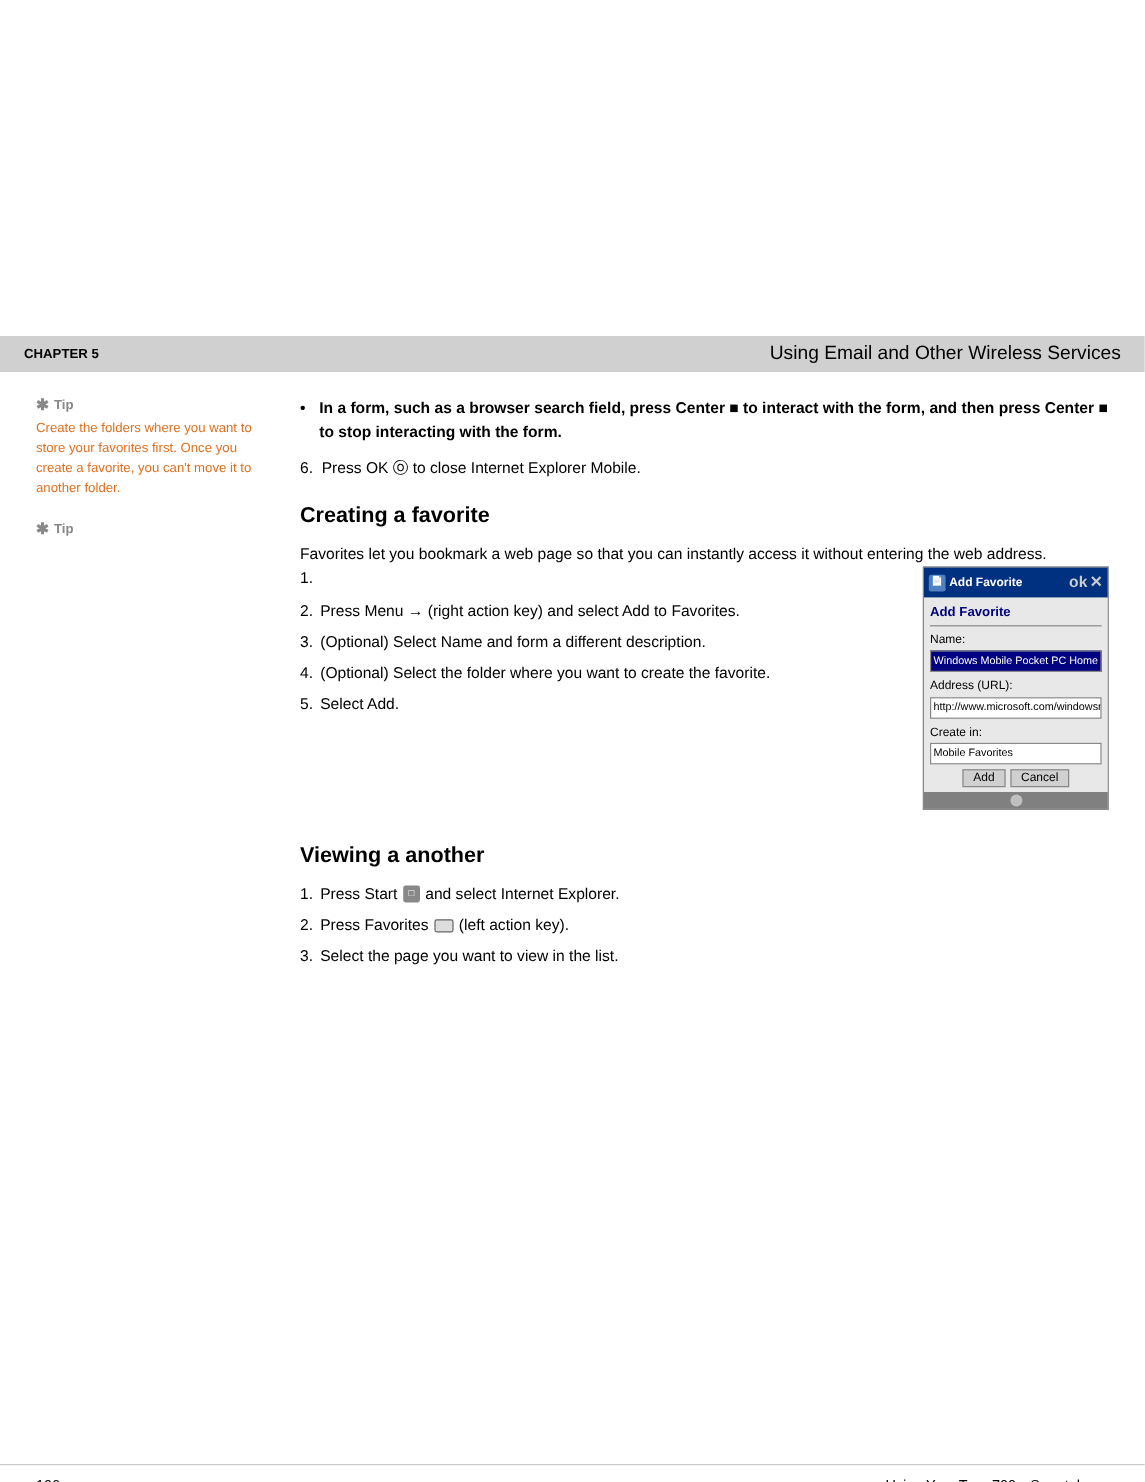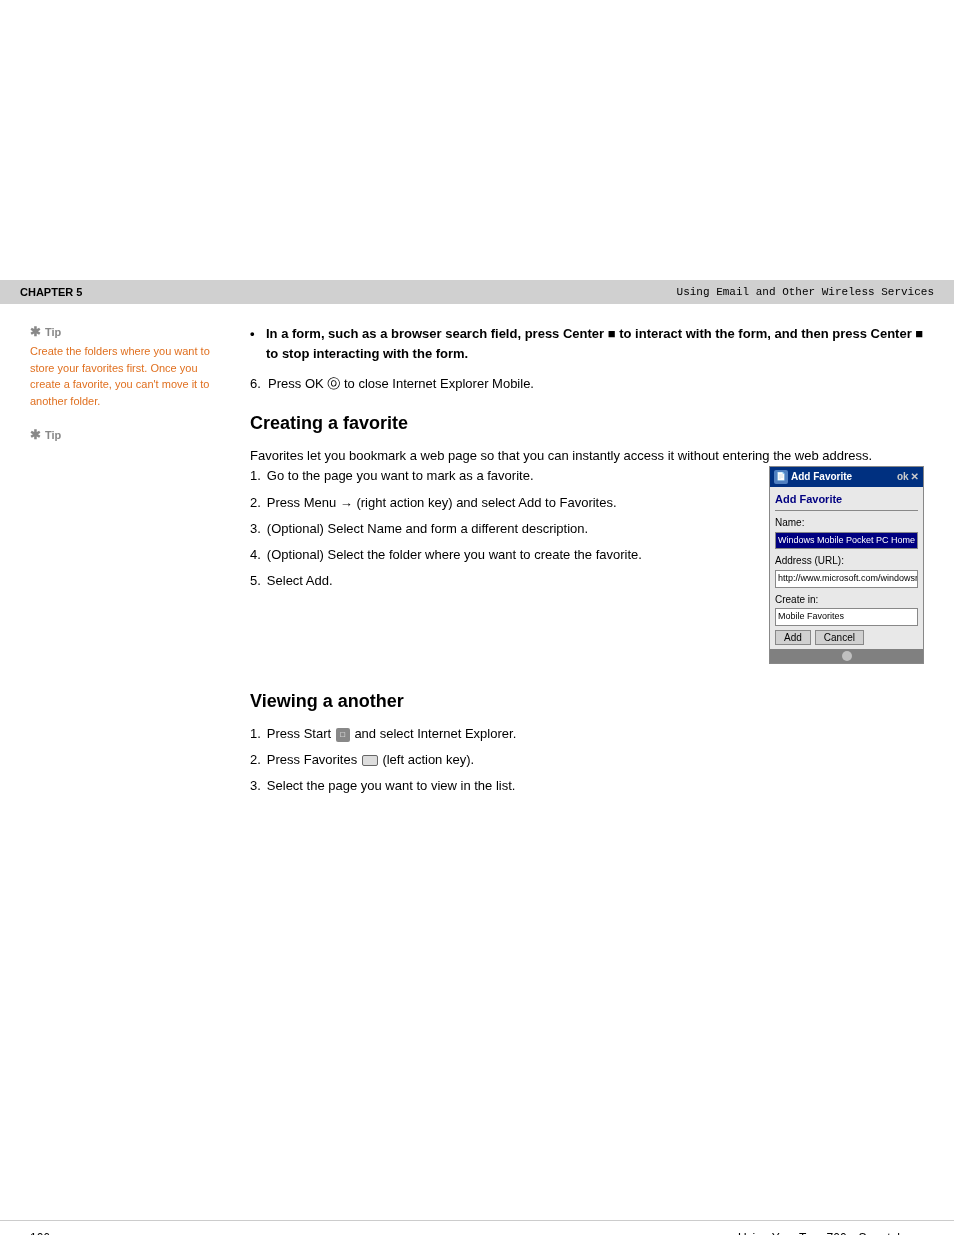--- a/index.html
+++ b/index.html
@@ -30,23 +30,22 @@
       gap: 36px;
     }
 
     .chapter-header .chapter-label {
       font-weight: bold;
       font-size: 11px;
       color: #000;
     }
 
     .chapter-header .chapter-title {
-      font-size: 11px;
+      font-size: 16px;
       color: #000;
-      font-family: Liberation Mono, monospace;
     }
 
     
     .main-content {
       display: flex;
       padding: 20px 30px;
       gap: 20px;
     }
 
     
@@ -188,21 +187,21 @@
       align-items: center;
       justify-content: center;
       font-size: 8px;
       color: #fff;
     }
 
     .dialog-titlebar-controls {
       display: flex;
       gap: 2px;
       align-items: center;
-      font-size: 10px;
+      font-size: 13px;
     }
 
     .dialog-titlebar-controls span {
       color: #ccc;
     }
 
     .dialog-body {
       background: #e8e8e8;
       padding: 4px 5px;
     }
@@ -235,20 +234,21 @@
 
     .dialog-input-highlighted {
       background: #000080;
       color: #fff;
     }
 
     .dialog-buttons {
       display: flex;
       gap: 4px;
       margin-top: 4px;
+      justify-content: center;
     }
 
     .dialog-btn {
       background: #d0d0d0;
       border: 1px solid #888;
       padding: 1px 8px;
       font-size: 10px;
       cursor: pointer;
     }
 
@@ -394,21 +394,20 @@
               </div>
             </div>
             <div class="dialog-bottom-bar">
               <div class="dialog-bottom-icon"></div>
             </div>
           </div>
 
           <ol class="numbered-list">
             <li>
               <span class="num">1.</span>
-              <span>Go to the page you want to mark as a favorite.</span>
             </li>
             <li>
               <span class="num">2.</span>
               <span>Press Menu → (right action key) and select Add to Favorites.</span>
             </li>
             <li>
               <span class="num">3.</span>
               <span>(Optional) Select Name and form a different description.</span>
             </li>
             <li>

